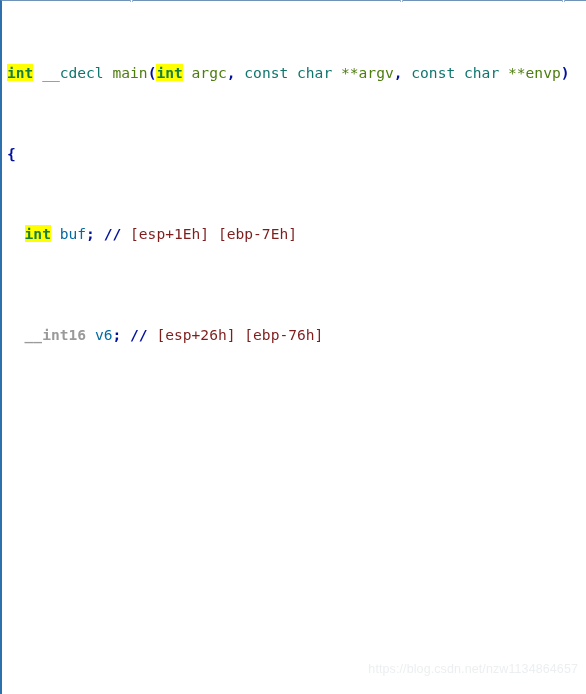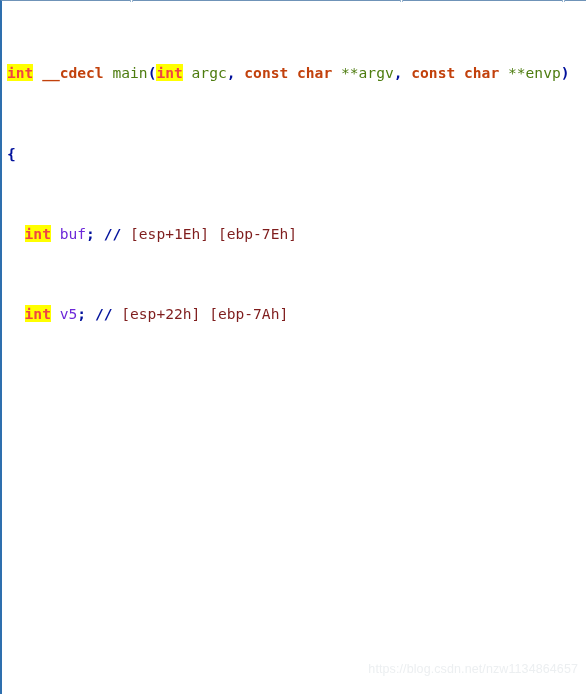--- a/index.html
+++ b/index.html
@@ -47,26 +47,26 @@
     white-space: pre;
     letter-spacing: 0px;
   }
 
   .ln {
     height: 20.1px;
     white-space: pre;
   }
 
   
-  .kw       { color: #ef4444; font-weight: bold; background: #ffff00; margin-top: 20px; }
+  .kw       { color: #15803d; font-weight: bold; background: #ffff00; margin-top: 20px; }
   .kw-plain { color: #9a9a9a; font-weight: bold; }
-  .typ      { color: #c2410c; font-weight: bold; }
+  .typ      { color: #0f766e; font-weight: normal; }
   .punc     { color: #00109b; font-weight: bold; }
   .fn       { color: #4d7c0f; }
-  .loc      { color: #6d28d9; }
+  .loc      { color: #0369a1; }
   .cmt      { color: #00109b; font-weight: bold; }
   .cmt-dim  { color: #7f1d1d; }
   .brace    { color: #00109b; font-weight: bold; }
 
   .watermark {
     position: absolute;
     right: 8px;
     bottom: 18px;
     font-family: "Liberation Sans", sans-serif;
     font-size: 12.5px;
@@ -85,22 +85,22 @@
   <div class="top-seam s3"></div>
 
   <div class="code">
 
     <div class="ln"><span class="kw">int</span><span class="punc"> </span><span class="typ">__cdecl</span><span class="punc"> </span><span class="fn">main</span><span class="punc">(</span><span class="kw">int</span><span class="punc"> </span><span class="fn">argc</span><span class="punc">, </span><span class="typ">const</span><span class="punc"> </span><span class="typ">char</span><span class="punc"> </span><span class="fn">**argv</span><span class="punc">, </span><span class="typ">const</span><span class="punc"> </span><span class="typ">char</span><span class="punc"> </span><span class="fn">**envp</span><span class="punc">)</span></div>
 
     <div class="ln"><span class="brace">{</span></div>
 
     <div class="ln"><span class="punc">  </span><span class="kw">int</span><span class="punc"> </span><span class="loc">buf</span><span class="punc">; </span><span class="cmt">//</span><span class="cmt-dim"> </span><span class="cmt-dim">[esp+1Eh]</span><span class="cmt-dim"> </span><span class="cmt-dim">[ebp-7Eh]</span></div>
 
-    <div class="ln"><span class="punc">  </span><span class="kw">int</span><span class="punc"> </span><span class="loc">v5</span><span class="punc">; </span><span class="cmt">//</span><span class="cmt-dim"> </span><span class="cmt-dim">[esp+22h]</span><span class="cmt-dim"> </span><span class="cmt-dim">[ebp-7Ah]</span></div>
 
+    <div class="ln"><span class="punc">  </span><span class="kw-plain">__int16</span><span class="punc"> </span><span class="loc">v6</span><span class="punc">; </span><span class="cmt">//</span><span class="cmt-dim"> </span><span class="cmt-dim">[esp+26h]</span><span class="cmt-dim"> </span><span class="cmt-dim">[ebp-76h]</span></div>
 
 
 
     <div class="ln">&nbsp;</div>
 
     
 
     
 
     

